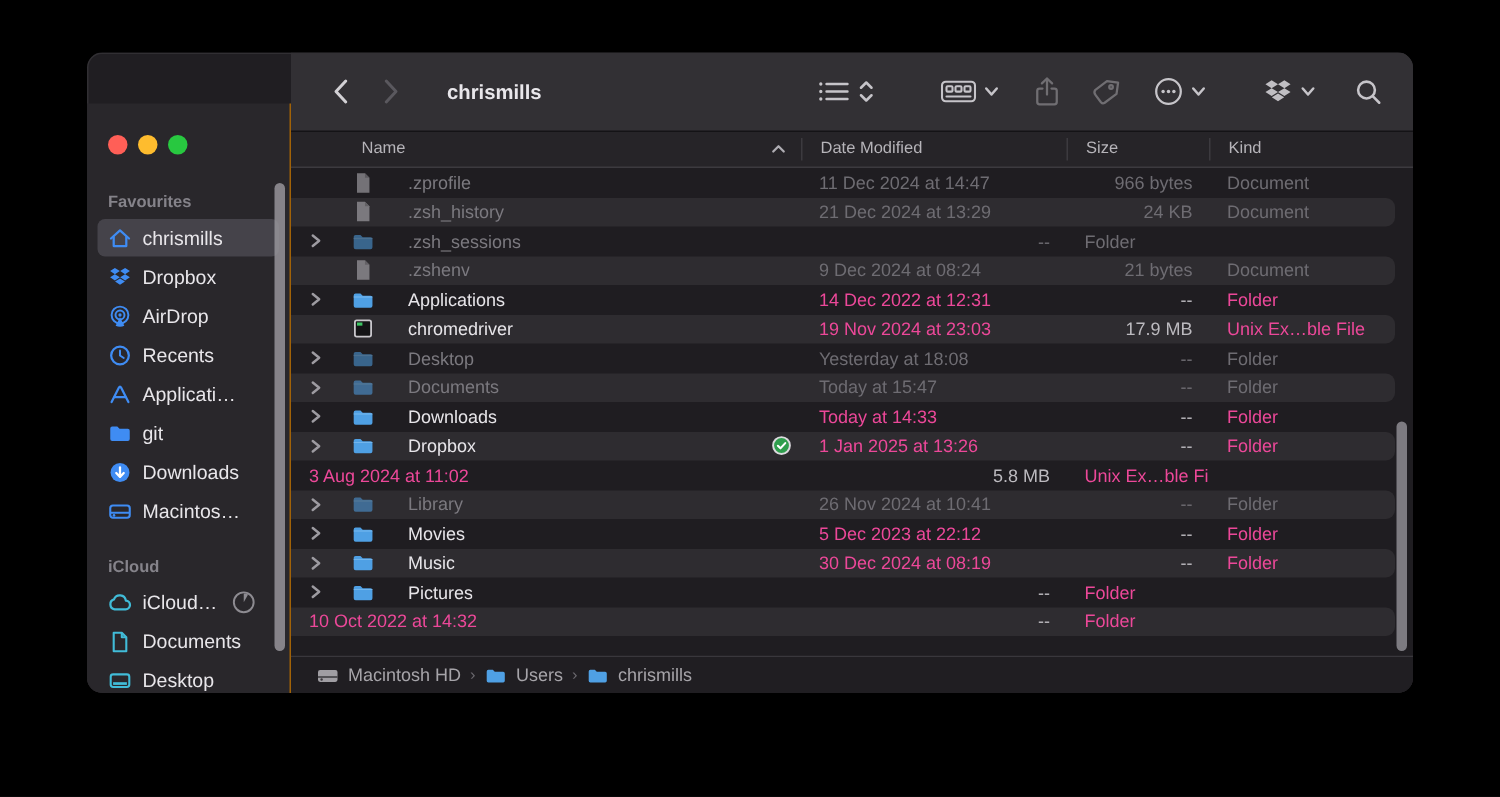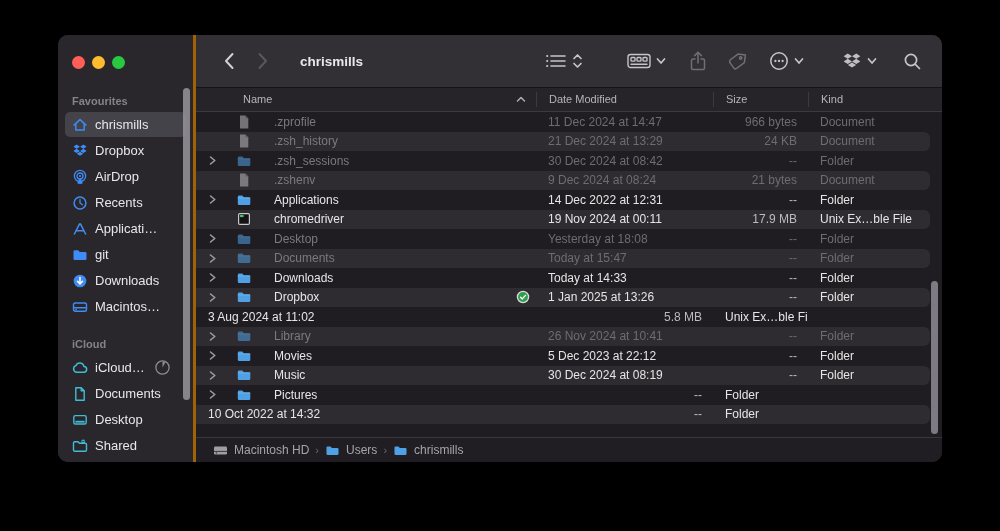--- a/index.html
+++ b/index.html
@@ -1,21 +1,21 @@
 <!DOCTYPE html>
 <html><head>
 <meta charset="utf-8">
 <style>
   html,body{margin:0;padding:0;background:#000;width:1000px;height:531px;overflow:hidden;
     font-family:"Liberation Sans","DejaVu Sans",sans-serif;-webkit-font-smoothing:antialiased;}
   .window{position:absolute;left:58px;top:35px;width:884px;height:427px;border-radius:10px;
     background:#201e22;box-shadow:0 22px 55px rgba(0,0,0,.75),0 4px 14px rgba(0,0,0,.6),inset 0 0 0 1px rgba(255,255,255,.08);
     display:flex;overflow:hidden;}
   
-  .sidebar{position:relative;width:135px;flex:0 0 135px;background:#29272b;border-right:3px solid #a16207;}
+  .sidebar{position:relative;width:135px;flex:0 0 135px;background:#29272b;border-right:1px solid #a16207;margin-top:34px;}
   .traffic{position:absolute;top:21px;left:14px;display:flex;gap:7px;}
   .traffic span{width:13px;height:13px;border-radius:50%;}
   .sb-scroll{position:absolute;right:3px;top:53px;width:7px;height:312px;border-radius:4px;background:#96949a;opacity:.85;}
   .sb-body{position:absolute;top:52px;left:0;right:0;bottom:0;padding-top:4px;}
   .sb-section-title{font-size:11px;font-weight:bold;color:#85838a;padding:4px 0 4px 14px;}
   .sb-item{display:flex;align-items:center;height:25px;margin:1px 7px;padding:0 6px;border-radius:5px;
     font-size:13px;color:#e8e6ea;gap:7px;white-space:nowrap;}
   .sb-item.selected{background:#45434a;}
   .sb-item .ic{width:17px;height:17px;flex:0 0 17px;display:flex;align-items:center;justify-content:center;}
   .sb-gap{height:14px;}
@@ -38,21 +38,21 @@
   .sortglyph{margin-left:auto;margin-right:10px;display:flex;}
   .rows{position:absolute;top:24px;left:0;right:12px;}
   .frow{height:19.5px;display:grid;grid-template-columns:340px 177px 95px 1fr;align-items:center;
     font-size:12px;border-radius:0 6px 6px 0;}
   .frow.alt{background:#2e2c30;}
   .cell{white-space:nowrap;overflow:hidden;}
   .c-name{display:flex;align-items:center;color:#e7e5e9;padding-left:10px;gap:16px;}
   .c-name .chev{width:13px;flex:0 0 13px;display:flex;justify-content:center;}
   .c-name .fic{width:17px;flex:0 0 17px;display:flex;justify-content:center;margin-right:6px;}
   .c-name .badge{margin-left:auto;margin-right:6px;display:flex;}
-  .c-date,.c-kind{color:#e5e5e5;padding-left:12px;}
+  .c-date,.c-kind{color:#ec4899;padding-left:12px;}
   .c-size{color:#bcbabf;text-align:right;padding-right:11px;}
   .frow.dimmed .c-name{color:#7b797f;}
   .frow.dimmed .c-date,.frow.dimmed .c-size,.frow.dimmed .c-kind{color:#6e6c72;}
   .frow.dimmed .fic{opacity:.55;}
   .main-scroll{position:absolute;right:4px;top:193px;width:7px;height:153px;border-radius:4px;background:#7d7b81;}
   
   .pathbar{height:24px;flex:0 0 24px;background:#201e22;border-top:1px solid #39373c;
     display:flex;align-items:center;padding-left:17px;font-size:12px;color:#a6a4a9;gap:6px;}
   .pseg{display:flex;align-items:center;gap:6px;}
   .psep{color:#6b696f;font-size:11px;}
@@ -361,21 +361,20 @@
                 </svg>
               </span>
               <span class="fic">
                 <svg width="16" height="16" viewBox="0 0 16 16">
                   <path d="M1.8 4.9 Q1.8 3.6 3.1 3.6 H6.3 L7.8 5.2 H13 Q14.3 5.2 14.3 6.5 V11.8 Q14.3 13.1 13 13.1 H3.1 Q1.8 13.1 1.8 11.8 Z" fill="#4fa0e4"></path>
                   <path d="M1.8 6 H14.3" stroke="#72b6ee" stroke-width=".8"></path>
                 </svg>
               </span>
               <span style="overflow:hidden;text-overflow:ellipsis">.zsh_sessions</span>
             </div>
-            <div class="cell c-date">30 Dec 2024 at 08:42</div>
             <div class="cell c-size">--</div>
             <div class="cell c-kind">Folder</div>
           </div>
           <div class="frow alt dimmed">
             <div class="cell c-name">
               <span class="chev"></span>
               <span class="fic">
                 <svg width="16" height="16" viewBox="0 0 16 16">
                   <path d="M4 1.5 H9.3 L12.3 4.5 V14.5 H4 Z" fill="#bbb9be"></path>
                   <path d="M9.3 1.5 V4.5 H12.3 Z" fill="#8f8d92"></path>
@@ -410,21 +409,21 @@
             <div class="cell c-name">
               <span class="chev"></span>
               <span class="fic">
                 <svg width="16" height="16" viewBox="0 0 16 16">
                   <rect x="2.6" y="2.6" width="10.8" height="10.8" rx="1.2" fill="#141416" stroke="#c9c7cc" stroke-width="1.2"></rect>
                   <rect x="4" y="4" width="3.6" height="2.1" fill="#3cc563"></rect>
                 </svg>
               </span>
               <span style="overflow:hidden;text-overflow:ellipsis">chromedriver</span>
             </div>
-            <div class="cell c-date">19 Nov 2024 at 00:11</div>
+            <div class="cell c-date">19 Nov 2024 at 23:03</div>
             <div class="cell c-size">17.9 MB</div>
             <div class="cell c-kind">Unix Ex…ble File</div>
           </div>
           <div class="frow dimmed">
             <div class="cell c-name">
               <span class="chev">
                 <svg width="9" height="11" viewBox="0 0 9 11">
                   <path d="M2.5 2 L6.8 5.5 L2.5 9" stroke="#9d9ba1" stroke-width="1.6" fill="none" stroke-linecap="round" stroke-linejoin="round"></path>
                 </svg>
               </span>

